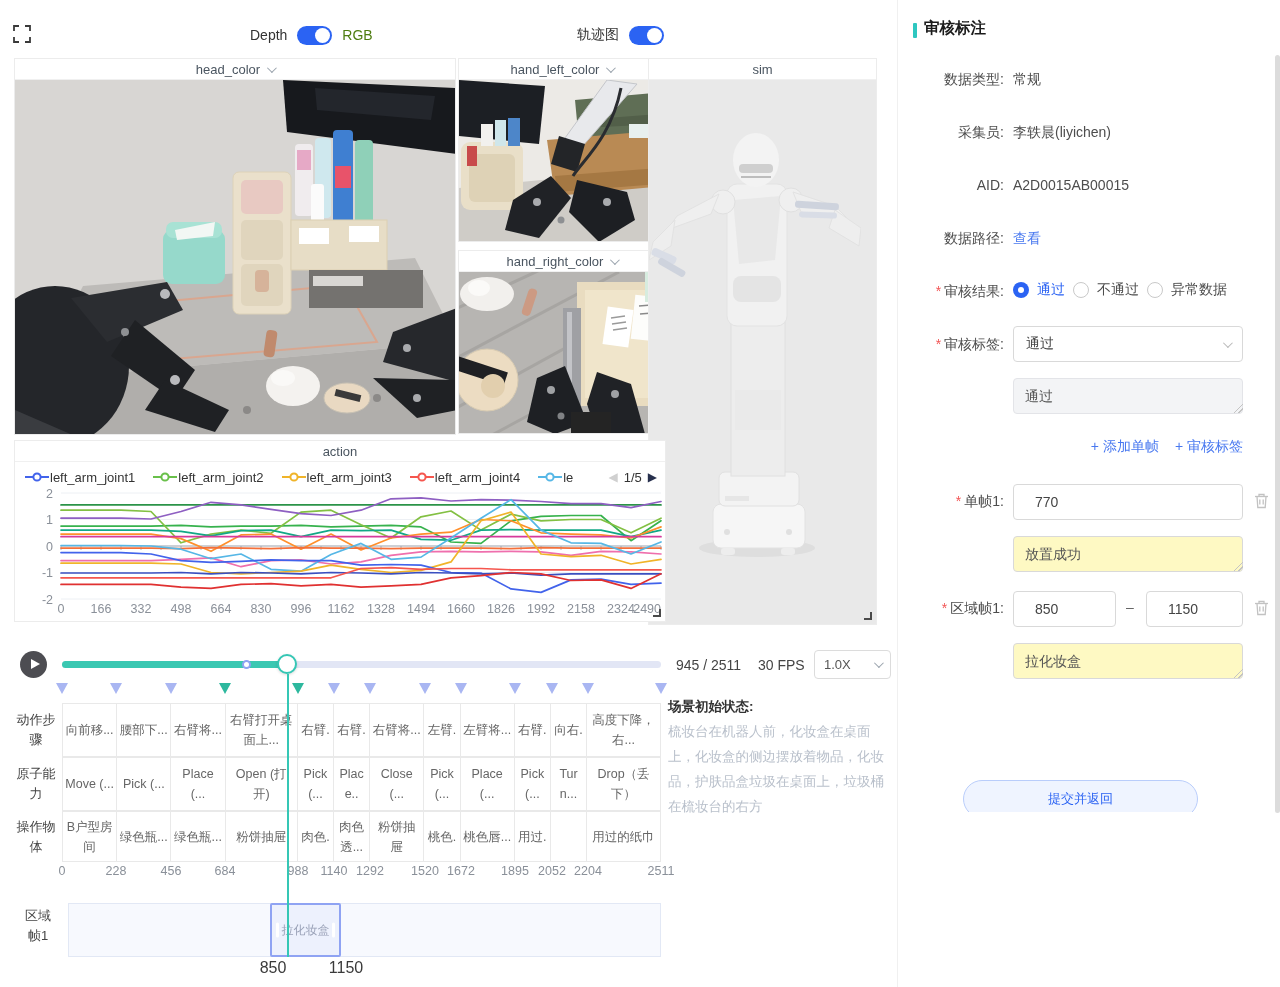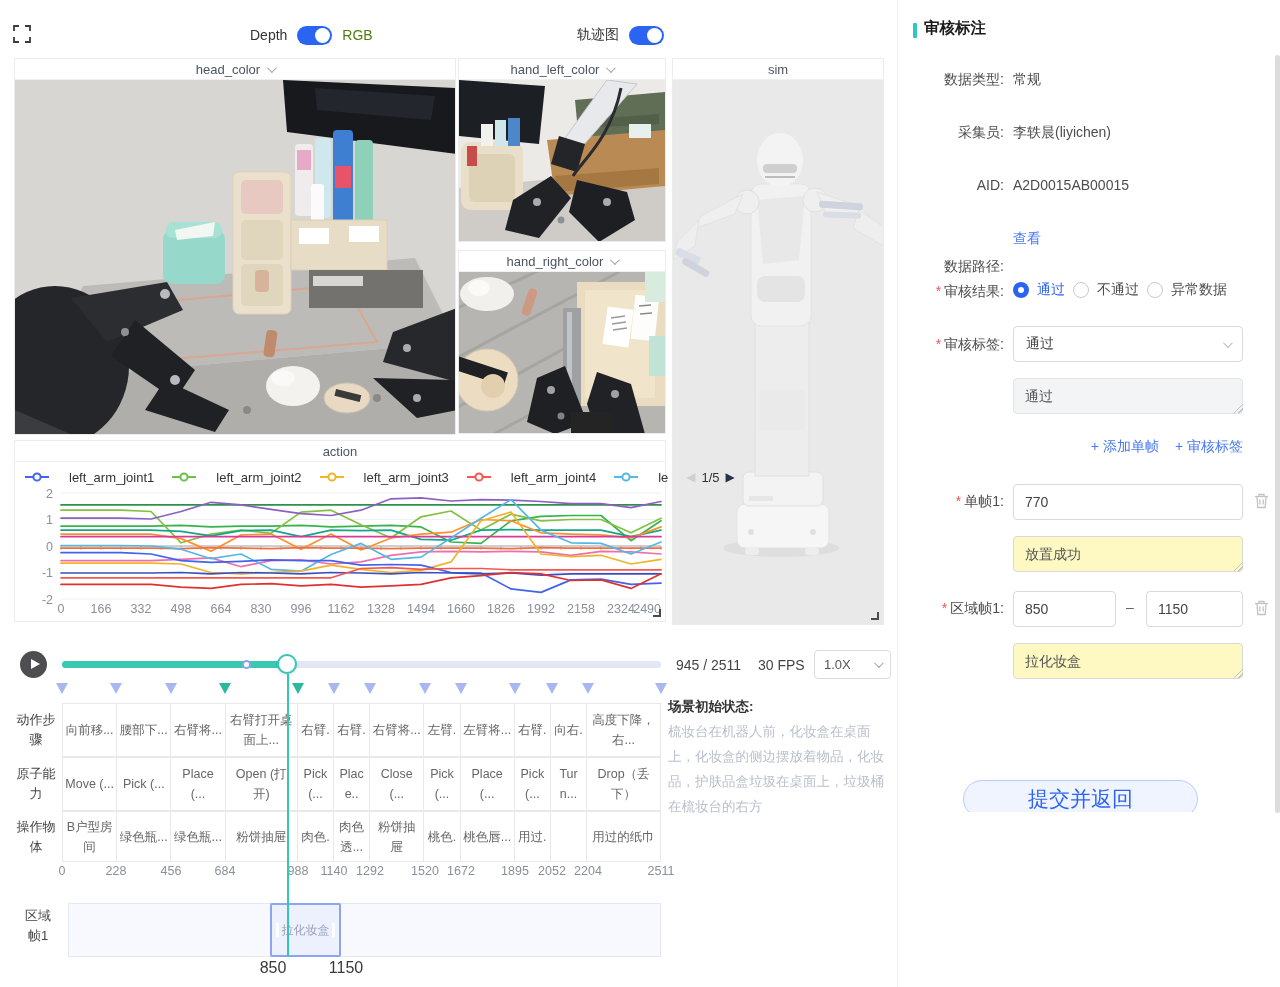--- a/index.html
+++ b/index.html
@@ -17,21 +17,21 @@
 
   
   .panel { position:absolute; background:#fff; border:1px solid #ececec; }
   .cam-header { height:21px; border-bottom:1px solid #f0f0f0; display:flex; align-items:center; justify-content:center; gap:7px; font-size:13px; color:#4a5560; }
   .chev { width:7px; height:7px; border-right:1.5px solid #9aa3ad; border-bottom:1.5px solid #9aa3ad; transform:rotate(45deg) translateY(-2px); display:inline-block; }
   .cam-body { position:absolute; left:0; right:0; bottom:0; top:21px; overflow:hidden; }
   .corner-resize { position:absolute; right:4px; bottom:4px; width:8px; height:8px; border-right:2px solid #4a4a4a; border-bottom:2px solid #4a4a4a; cursor:nwse-resize; }
 
   
   #legend-row { position:absolute; left:10px; right:8px; top:24px; height:24px; display:flex; align-items:center; gap:18px; }
-  .legend-item { display:flex; align-items:center; gap:20px; font-size:13px; color:#333; cursor:pointer; }
+  .legend-item { display:flex; align-items:center; gap:1px; font-size:13px; color:#333; cursor:pointer; }
   #legend-pager { margin-left:auto; display:flex; align-items:center; gap:6px; font-size:13px; color:#333; }
   .pager-arrow { font-size:12px; cursor:pointer; }
   #chart-svg { position:absolute; left:0; top:48px; }
 
   
   #play-btn { position:absolute; left:20px; top:651px; width:27px; height:27px; border-radius:50%; background:#4d4d52; cursor:pointer; }
   #play-btn:after { content:""; position:absolute; left:11px; top:8px; border-left:9px solid #fff; border-top:5.5px solid transparent; border-bottom:5.5px solid transparent; }
   #slider-track { position:absolute; left:62px; top:661px; width:599px; height:7px; border-radius:4px; background:#e2e6f5; cursor:pointer; }
   #slider-fill { position:absolute; left:0; top:0; height:7px; border-radius:4px; background:#3ac8b2; }
   #slider-dot { position:absolute; top:-1px; width:9px; height:9px; border-radius:50%; background:#fff; border:2px solid #8fa3f3; }
@@ -79,29 +79,29 @@
   .radio-row { left:115px; display:flex; align-items:center; gap:8px; }
   .radio-opt { display:flex; align-items:center; gap:8px; cursor:pointer; }
   .radio-opt .rlab { font-size:14px; color:#4d4d4d; }
   .radio-opt.sel .rlab { color:#2b63f3; }
   .selbox { left:115px; width:230px; height:36px; border:1px solid #d9d9d9; border-radius:4px; background:#fff; display:flex; align-items:center; padding:0 12px; font-size:14px; color:#444; cursor:pointer; }
   .selbox .chev { margin-left:auto; border-color:#b9b9b9; }
   .notearea { left:115px; width:230px; height:36px; border:1px solid #d9d9d9; border-radius:4px; background:#fef9c3; font-size:14px; color:#555; padding:7px 11px; resize:none; overflow:hidden; font-family:inherit; line-height:20px; }
   .notearea.gray { background:#f3f4f6; border-color:#e3e4e8; }
   .rs-corner { position:absolute; width:9px; height:9px; pointer-events:none;
      background:linear-gradient(135deg, transparent 45%, #c4c4c4 45%, #c4c4c4 55%, transparent 55%, transparent 72%, #c4c4c4 72%, #c4c4c4 82%, transparent 82%); }
-  .tinput { width:230px; height:36px; border:1px solid #d9d9d9; border-radius:4px; padding:0 11px; font-size:14px; color:#444; font-family:inherit; outline:none; }
+  .tinput { width:230px; height:36px; border:1px solid #d9d9d9; border-radius:4px; padding:0 21px; font-size:14px; color:#444; font-family:inherit; outline:none; }
   .tinput.half { width:103px; }
   .tinput.half2 { width:97px; }
   .trash { cursor:pointer; }
   .addlinks { left:115px; width:230px; display:flex; justify-content:flex-end; gap:16px; font-size:14px; color:#4878f0; }
   .addlinks span { cursor:pointer; white-space:nowrap; }
   .btn-primary { left:65px; width:235px; height:38px; border-radius:19px; background:#2b63f3; color:#fff; font-size:15.5px; display:flex; align-items:center; justify-content:center; cursor:pointer; }
   .btn-secondary-wrap { left:65px; top:780px; width:235px; height:32px; overflow:hidden; position:absolute; }
-  .btn-secondary { width:235px; height:38px; border-radius:19px; background:#eff4ff; border:1px solid #b9cdfb; color:#2b63f3; font-size:21px; display:flex; align-items:center; justify-content:center; cursor:pointer; }
+  .btn-secondary { width:235px; height:38px; border-radius:19px; background:#eff4ff; border:1px solid #b9cdfb; color:#2b63f3; font-size:13px; display:flex; align-items:center; justify-content:center; cursor:pointer; }
   #rp-scrollbar { position:absolute; left:377px; top:55px; width:5px; height:758px; border-radius:3px; background:#dcdcdc; cursor:pointer; }
 </style>
 </head>
 <body>
 
 <div id="app">
 
   <svg class="fs-icon" viewBox="0 0 18 18">
     <g fill="none" stroke="#3a3a3a" stroke-width="1.8">
       <path d="M1,6 V1 H6"></path>
@@ -254,21 +254,21 @@
         <polygon points="78,106 106,94 128,150 96,162 68,150" fill="#1e2024"></polygon>
         <polygon points="138,100 172,112 186,162 138,162 128,132" fill="#202226"></polygon>
         <rect x="112" y="140" width="40" height="22" fill="#242424"></rect>
         <circle cx="92" cy="118" r="4" fill="#9fa1a4"></circle>
           <circle cx="156" cy="122" r="4" fill="#9fa1a4"></circle>
           <circle cx="102" cy="144" r="3.5" fill="#808285"></circle>
       </svg>
     </div>
   </div>
 
-  <div class="panel" style="left:672px; top:58px; width:212px; height:567px;text-align:center;">
+  <div class="panel" style="left:648px; top:58px; width:229px; height:567px;">
     <div class="cam-header">
       <span>sim</span>
     </div>
     <div class="cam-body" style="background:#e9e9e9;">
       <svg width="212" height="545" viewBox="0 0 212 545">
         <rect width="212" height="545" fill="#e9e9e9"></rect>
         <ellipse cx="108" cy="468" rx="58" ry="9" fill="#dedede"></ellipse>
         <rect x="64" y="424" width="92" height="44" rx="8" fill="#f6f6f6" stroke="#e2e2e2"></rect>
         <rect x="70" y="392" width="80" height="34" rx="6" fill="#f3f3f3" stroke="#e0e0e0"></rect>
         <rect x="76" y="416" width="24" height="5" fill="#e6e6e6"></rect>
@@ -543,21 +543,21 @@
 
     <div class="abs f-label" style="top:71px;">数据类型:</div>
     <div class="abs f-value" style="top:71px;">常规</div>
 
     <div class="abs f-label" style="top:124px;">采集员:</div>
     <div class="abs f-value" style="top:124px;">李轶晨(liyichen)</div>
 
     <div class="abs f-label" style="top:177px;">AID:</div>
     <div class="abs f-value" style="top:177px;">A2D0015AB00015</div>
 
-    <div class="abs f-label" style="top:230px;margin-top:28px;">数据路径:</div>
+    <div class="abs f-label" style="top:230px;">数据路径:</div>
     <div class="abs f-value link" style="top:230px;">查看</div>
 
     <div class="abs f-label" style="top:283px;"><span class="red">*</span><span>审核结果:</span></div>
     <div class="abs radio-row" style="top:281px;" id="result-radios">
         <div class="radio-opt sel">
           <div class="radio sel"></div>
           <span class="rlab">通过</span>
         </div>
         <div class="radio-opt">
           <div class="radio"></div>

